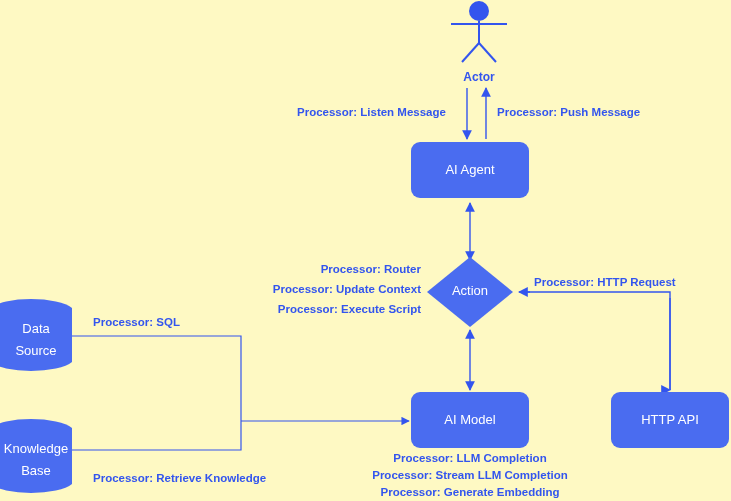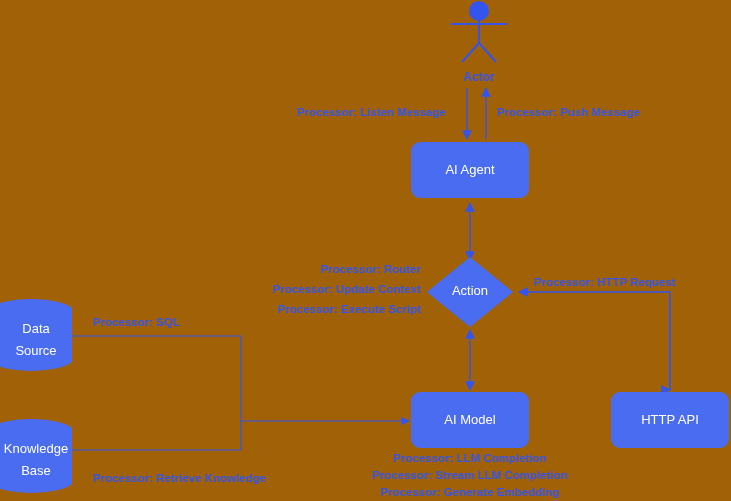--- a/index.html
+++ b/index.html
@@ -11,21 +11,21 @@
   body {
     width: 731px;
     height: 501px;
     overflow: hidden;
     font-family: "Liberation Sans", sans-serif;
   }
   #diagram-root {
     position: relative;
     width: 731px;
     height: 501px;
-    background: #a16207;
+    background: #fef9c3;
   }
   svg#diagram-svg {
     position: absolute;
     top: 0;
     left: 0;
     width: 731px;
     height: 501px;
     display: block;
   }
   .node-label {

